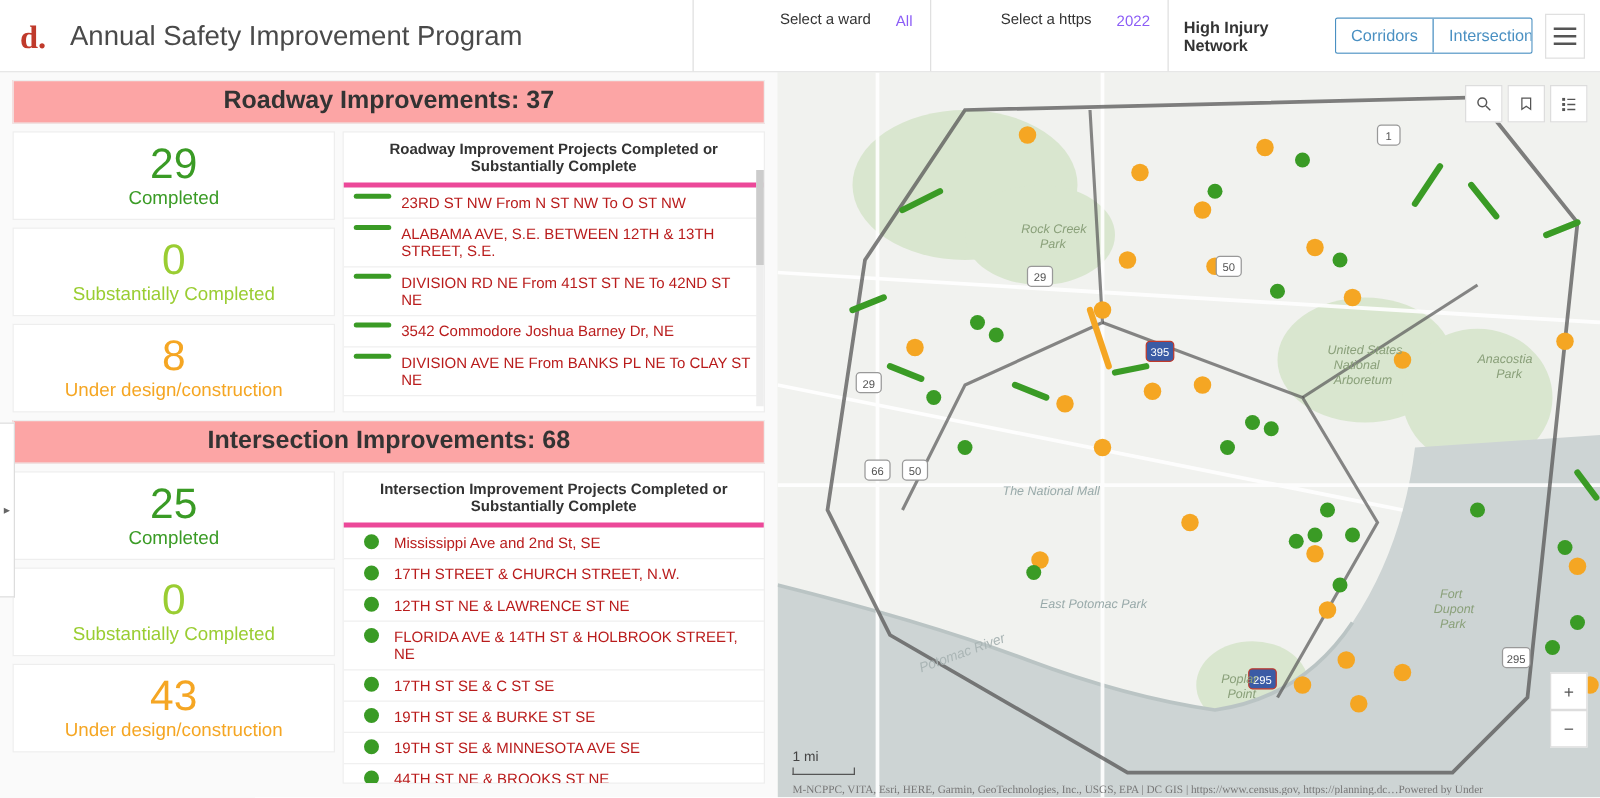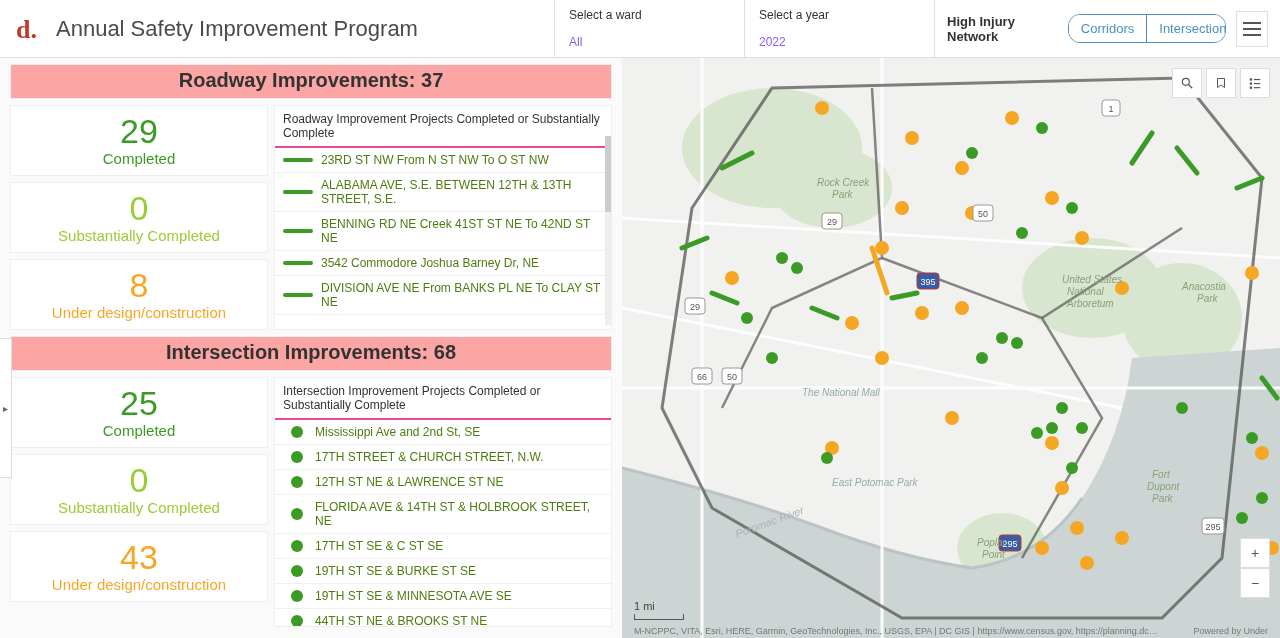--- a/index.html
+++ b/index.html
@@ -36,39 +36,40 @@
     font-size: 22px;
     font-weight: 300;
     color: #4a4a4a;
     text-align: right;
   }
   .selector {
     flex: 0 0 190px;
     border-right: 1px solid #e0e0e0;
     padding: 8px 14px;
     display: flex;
-    flex-direction: column;
-    justify-content: space-between;
+    flex-direction: row;
+    justify-content: flex-end;
     cursor: pointer;
+    gap: 20px;
   }
   .selector-label { font-size: 12px; color: #333; }
   .selector-value { font-size: 12px; color: #8b5cf6; margin-top: 2px; }
   .header-right {
     flex: 1;
     display: flex;
     align-items: center;
     justify-content: flex-end;
     padding: 0 12px;
     gap: 4px;
   }
   .hin-label { font-size: 13px; font-weight: 600; color: #333; margin-right: 8px; }
   .toggle-group {
     display: flex;
     border: 1px solid #4a90c2;
-    border-radius: 12px;
+    border-radius: 2px;
     overflow: hidden;
   }
   .toggle-btn {
     padding: 6px 12px;
     font-size: 13px;
     color: #4a90c2;
     background: #fff;
     cursor: pointer;
     border: none;
   }
@@ -146,36 +147,37 @@
     background: #fff;
     border: 1px solid #eee;
     position: relative;
     display: flex;
     flex-direction: column;
     max-height: 250px;
   }
   .list-col.small { max-height: 230px; }
   .list-header {
     font-size: 12px;
-    font-weight: 400;
+    font-weight: 700;
+    text-align: center;
     padding: 6px 8px;
-    border-bottom: 2px solid #ec4899;
+    border-bottom: 4px solid #ec4899;
   }
   .list-body {
     overflow-y: auto;
     flex: 1;
   }
   .list-item {
     display: flex;
-    align-items: center;
+    align-items: flex-start;
     gap: 8px;
     padding: 5px 8px;
     border-bottom: 1px solid #f0f0f0;
     font-size: 12px;
-    color: #4d7c0f;
+    color: #b91c1c;
   }
   .marker-line {
     width: 30px; height: 4px; background: #3a9b25; flex-shrink: 0;
     border-radius: 2px;
   }
   .marker-dot {
     width: 12px; height: 12px; background: #3a9b25; border-radius: 50%; flex-shrink: 0;
     margin-left: 8px; margin-right: 4px;
   }
   .list-scroll-indicator {
@@ -227,37 +229,37 @@
     width: 50px; height: 6px;
     border: 1px solid #555; border-top: none;
     margin-top: 2px;
   }
   .attribution {
     position: absolute;
     bottom: 2px; left: 12px; right: 12px;
     font-size: 9px; color: #777;
     white-space: nowrap;
     overflow: hidden;
-    display: flex; justify-content: space-between;
+    display: flex;  font-family: Liberation Serif, serif;
   }
 </style>
 </head>
 <body>
 
 <div class="header">
   <div class="header-left">
     <div class="logo">d.</div>
     <div class="app-title">Annual Safety Improvement Program</div>
   </div>
   <div class="selector">
     <div class="selector-label">Select a ward</div>
     <div class="selector-value">All</div>
   </div>
   <div class="selector">
-    <div class="selector-label">Select a year</div>
+    <div class="selector-label">Select a https</div>
     <div class="selector-value">2022</div>
   </div>
   <div class="header-right">
     <span class="hin-label">High Injury Network</span>
     <div class="toggle-group">
       <button class="toggle-btn">Corridors</button>
       <button class="toggle-btn">Intersections</button>
     </div>
     <div class="hamburger">
       <span></span>
@@ -293,21 +295,21 @@
             <div class="list-item">
               <div class="marker-line"></div>
               <span>23RD ST NW From N ST NW To O ST NW</span>
             </div>
             <div class="list-item">
               <div class="marker-line"></div>
               <span>ALABAMA AVE, S.E. BETWEEN 12TH &amp; 13TH STREET, S.E.</span>
             </div>
             <div class="list-item">
               <div class="marker-line"></div>
-              <span>BENNING RD NE Creek 41ST ST NE To 42ND ST NE</span>
+              <span>DIVISION RD NE From 41ST ST NE To 42ND ST NE</span>
             </div>
             <div class="list-item">
               <div class="marker-line"></div>
               <span>3542 Commodore Joshua Barney Dr, NE</span>
             </div>
             <div class="list-item">
               <div class="marker-line"></div>
               <span>DIVISION AVE NE From BANKS PL NE To CLAY ST NE</span>
             </div>
           </div>

